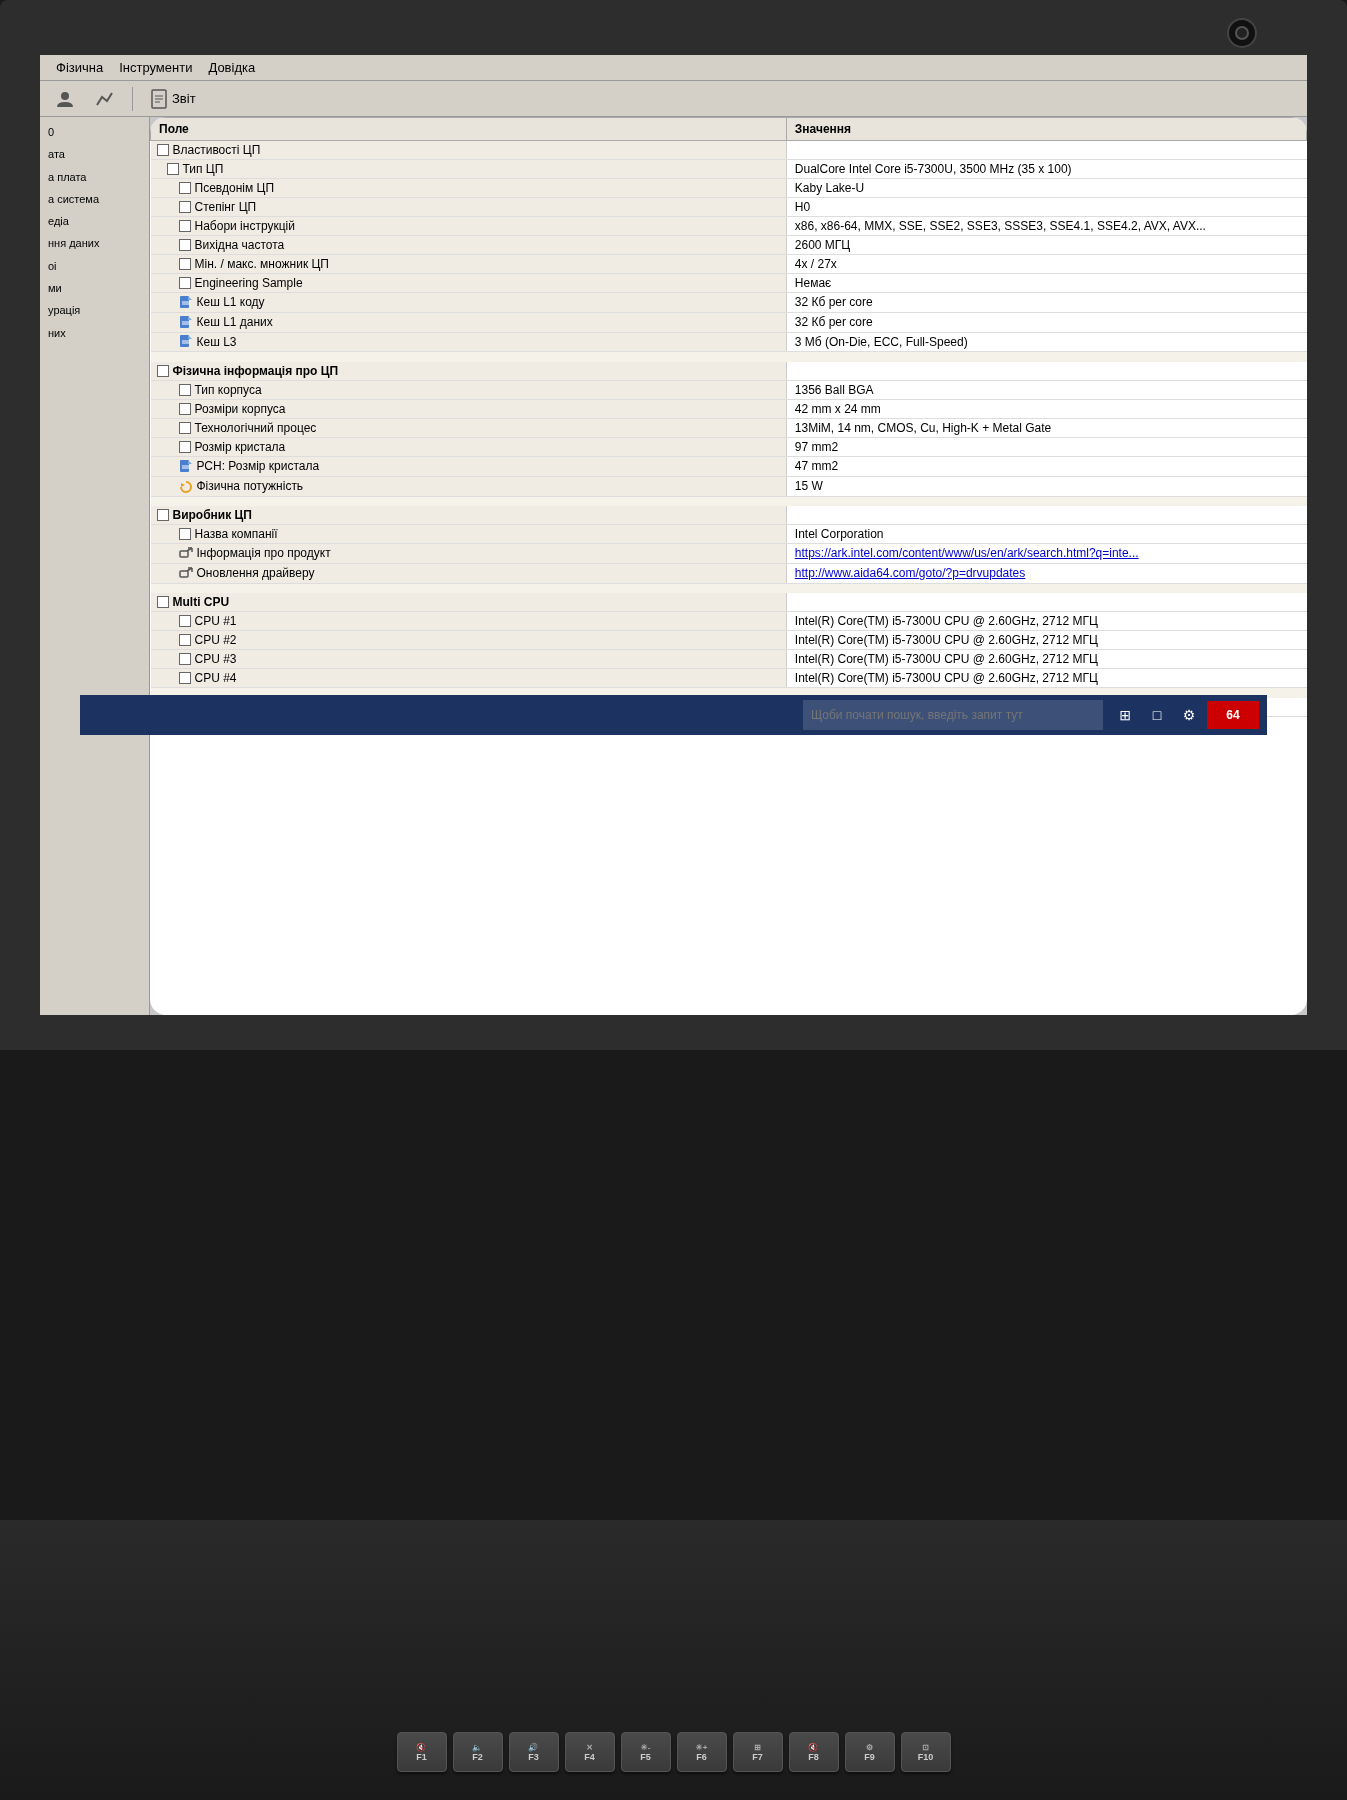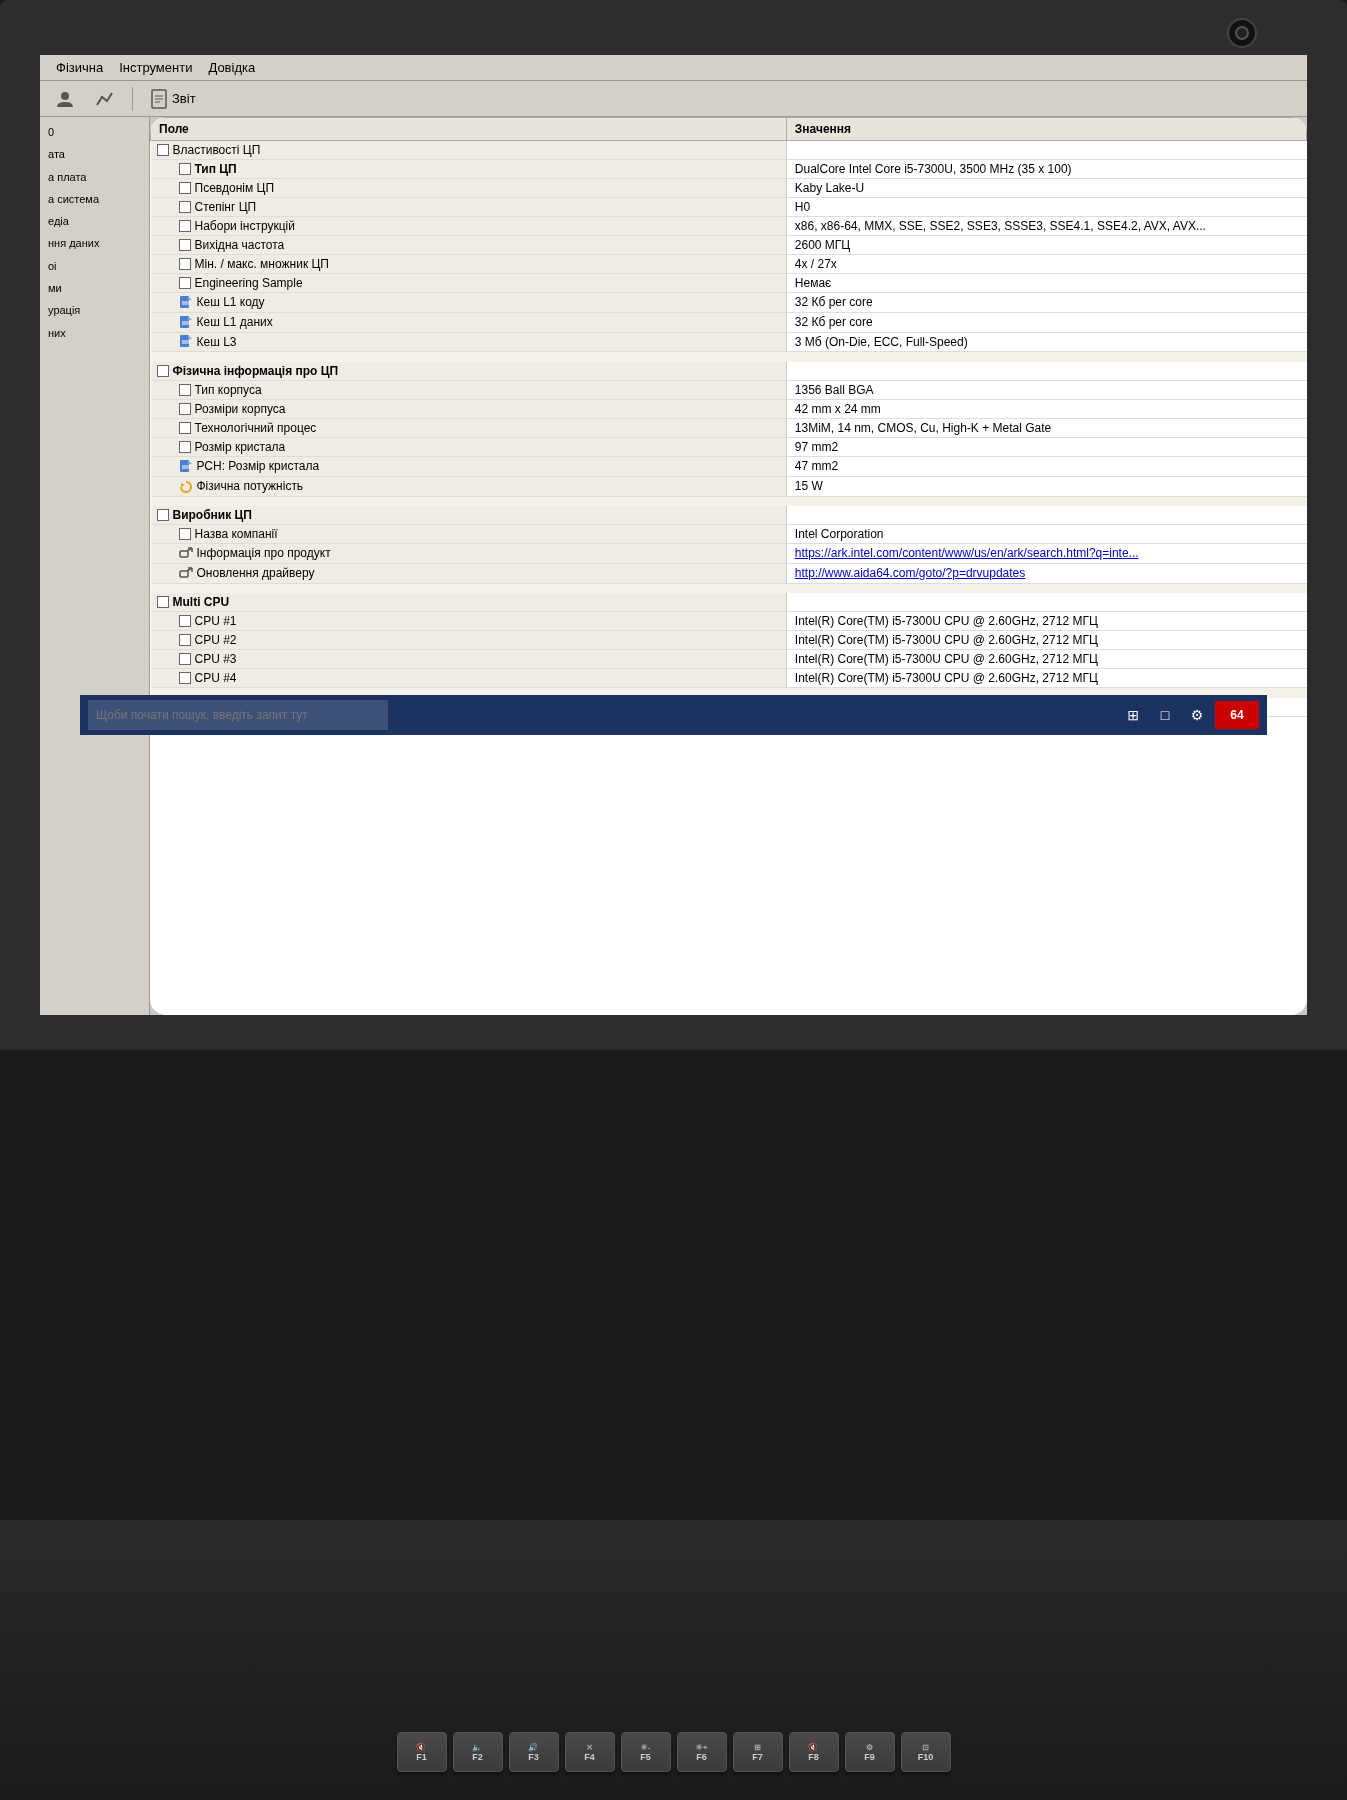--- a/index.html
+++ b/index.html
@@ -263,20 +263,21 @@
       background: #1c3260;
       display: flex;
       align-items: center;
       z-index: 20;
     }
     .win-taskbar-search {
       flex: 1;
       display: flex;
       align-items: center;
       padding: 0 8px;
+      justify-content: flex-end;
     }
     .search-field {
       background: rgba(255,255,255,0.15);
       border: none;
       color: rgba(255,255,255,0.6);
       font-size: 12px;
       padding: 4px 8px;
       height: 30px;
       width: 300px;
     }
@@ -294,21 +295,21 @@
       justify-content: center;
       color: #fff;
       font-size: 14px;
       cursor: pointer;
     }
     .tb-icon-64 {
       background: #cc0000;
       color: #fff;
       font-size: 12px;
       font-weight: bold;
-      width: 44px;
+      width: 52px;
       height: 28px;
       display: flex;
       align-items: center;
       justify-content: center;
     }
   </style>
 </head>
 <body>
 
 <div class="laptop-top">
@@ -394,21 +395,21 @@
             </tr>
           </thead>
           <tbody id="table-body">
           <tr class="row-section">
     <td style="padding-left:6px;font-weight:normal;">
       <span class="chk-box" style="display:inline-block;width:12px;height:12px;border:1px solid #666;background:#fff;margin-right:4px;vertical-align:middle;"></span><span>Властивості ЦП</span>
     </td>
     <td class="value-cell" style=""></td>
   </tr>
               <tr class="row-item">
-    <td style="padding-left:28px;font-weight:bold;">
+    <td style="padding-left:16px;">
       <span class="chk-box" style="display:inline-block;width:12px;height:12px;border:1px solid #666;background:#fff;margin-right:4px;vertical-align:middle;"></span><span>Тип ЦП</span>
     </td>
     <td class="value-cell" style="">DualCore Intel Core i5-7300U, 3500 MHz (35 x 100)</td>
   </tr>
               <tr class="row-item">
     <td style="padding-left:28px;">
       <span class="chk-box" style="display:inline-block;width:12px;height:12px;border:1px solid #666;background:#fff;margin-right:4px;vertical-align:middle;"></span><span>Псевдонім ЦП</span>
     </td>
     <td class="value-cell" style="">Kaby Lake-U</td>
   </tr>

